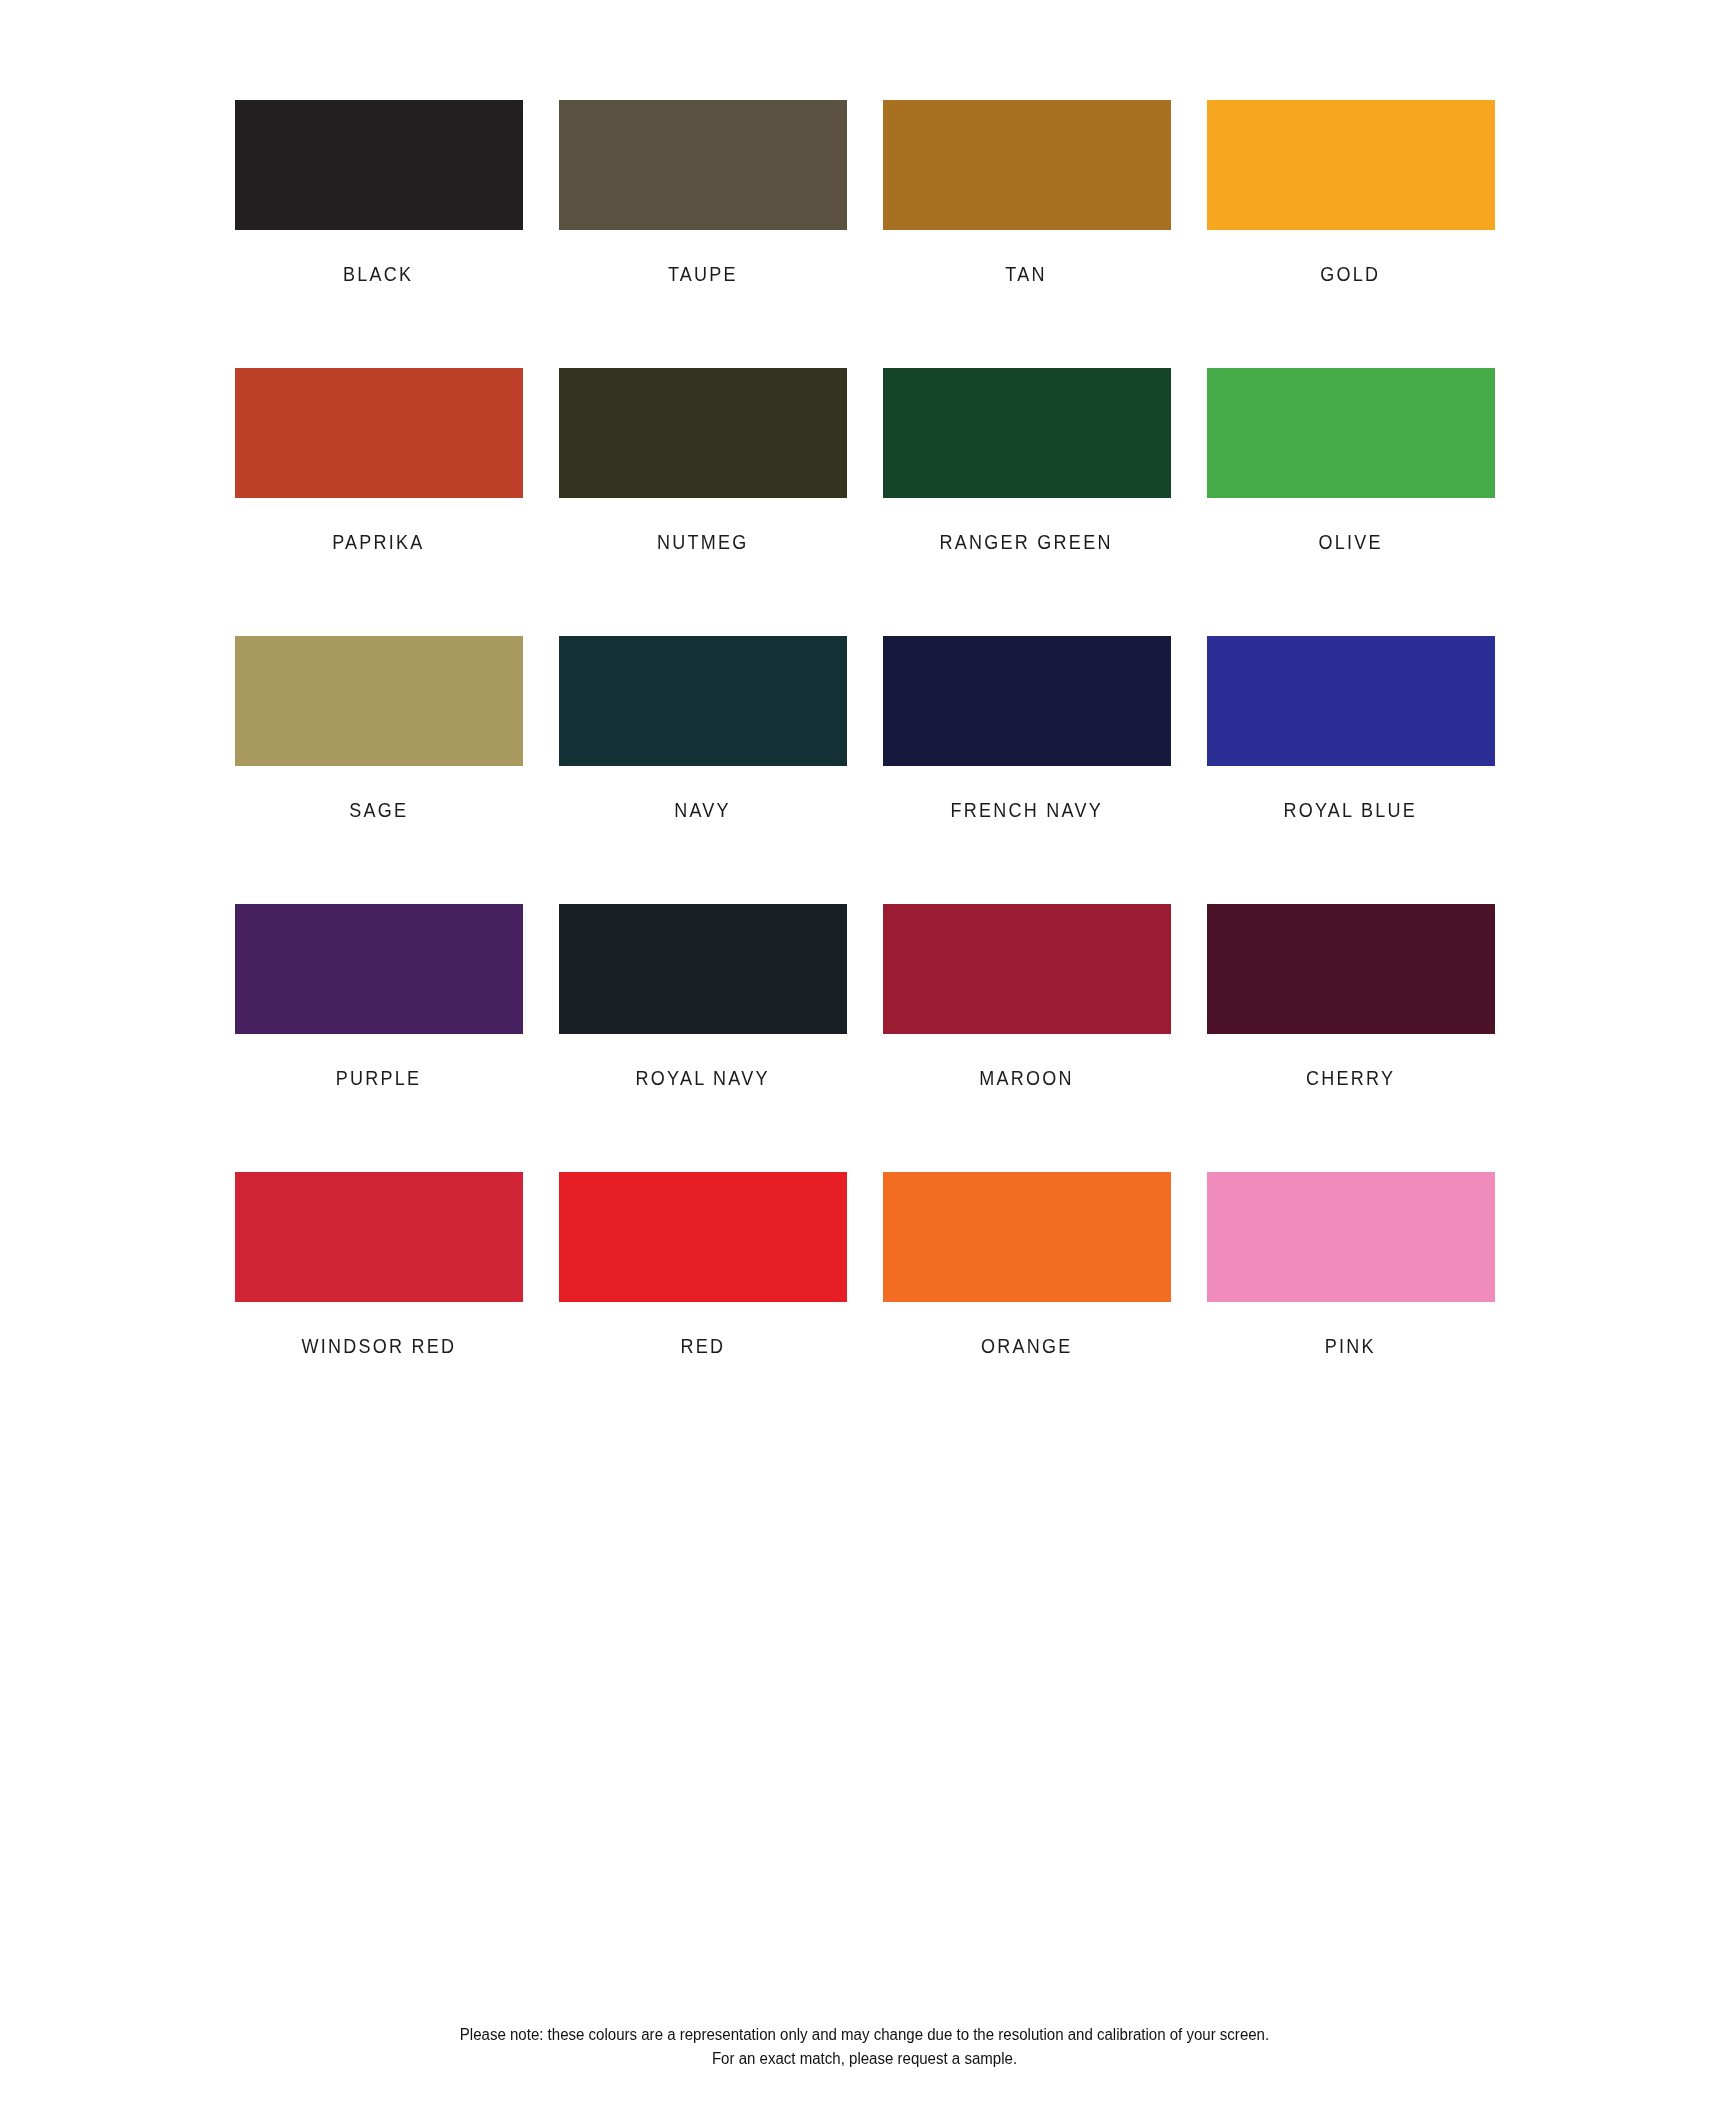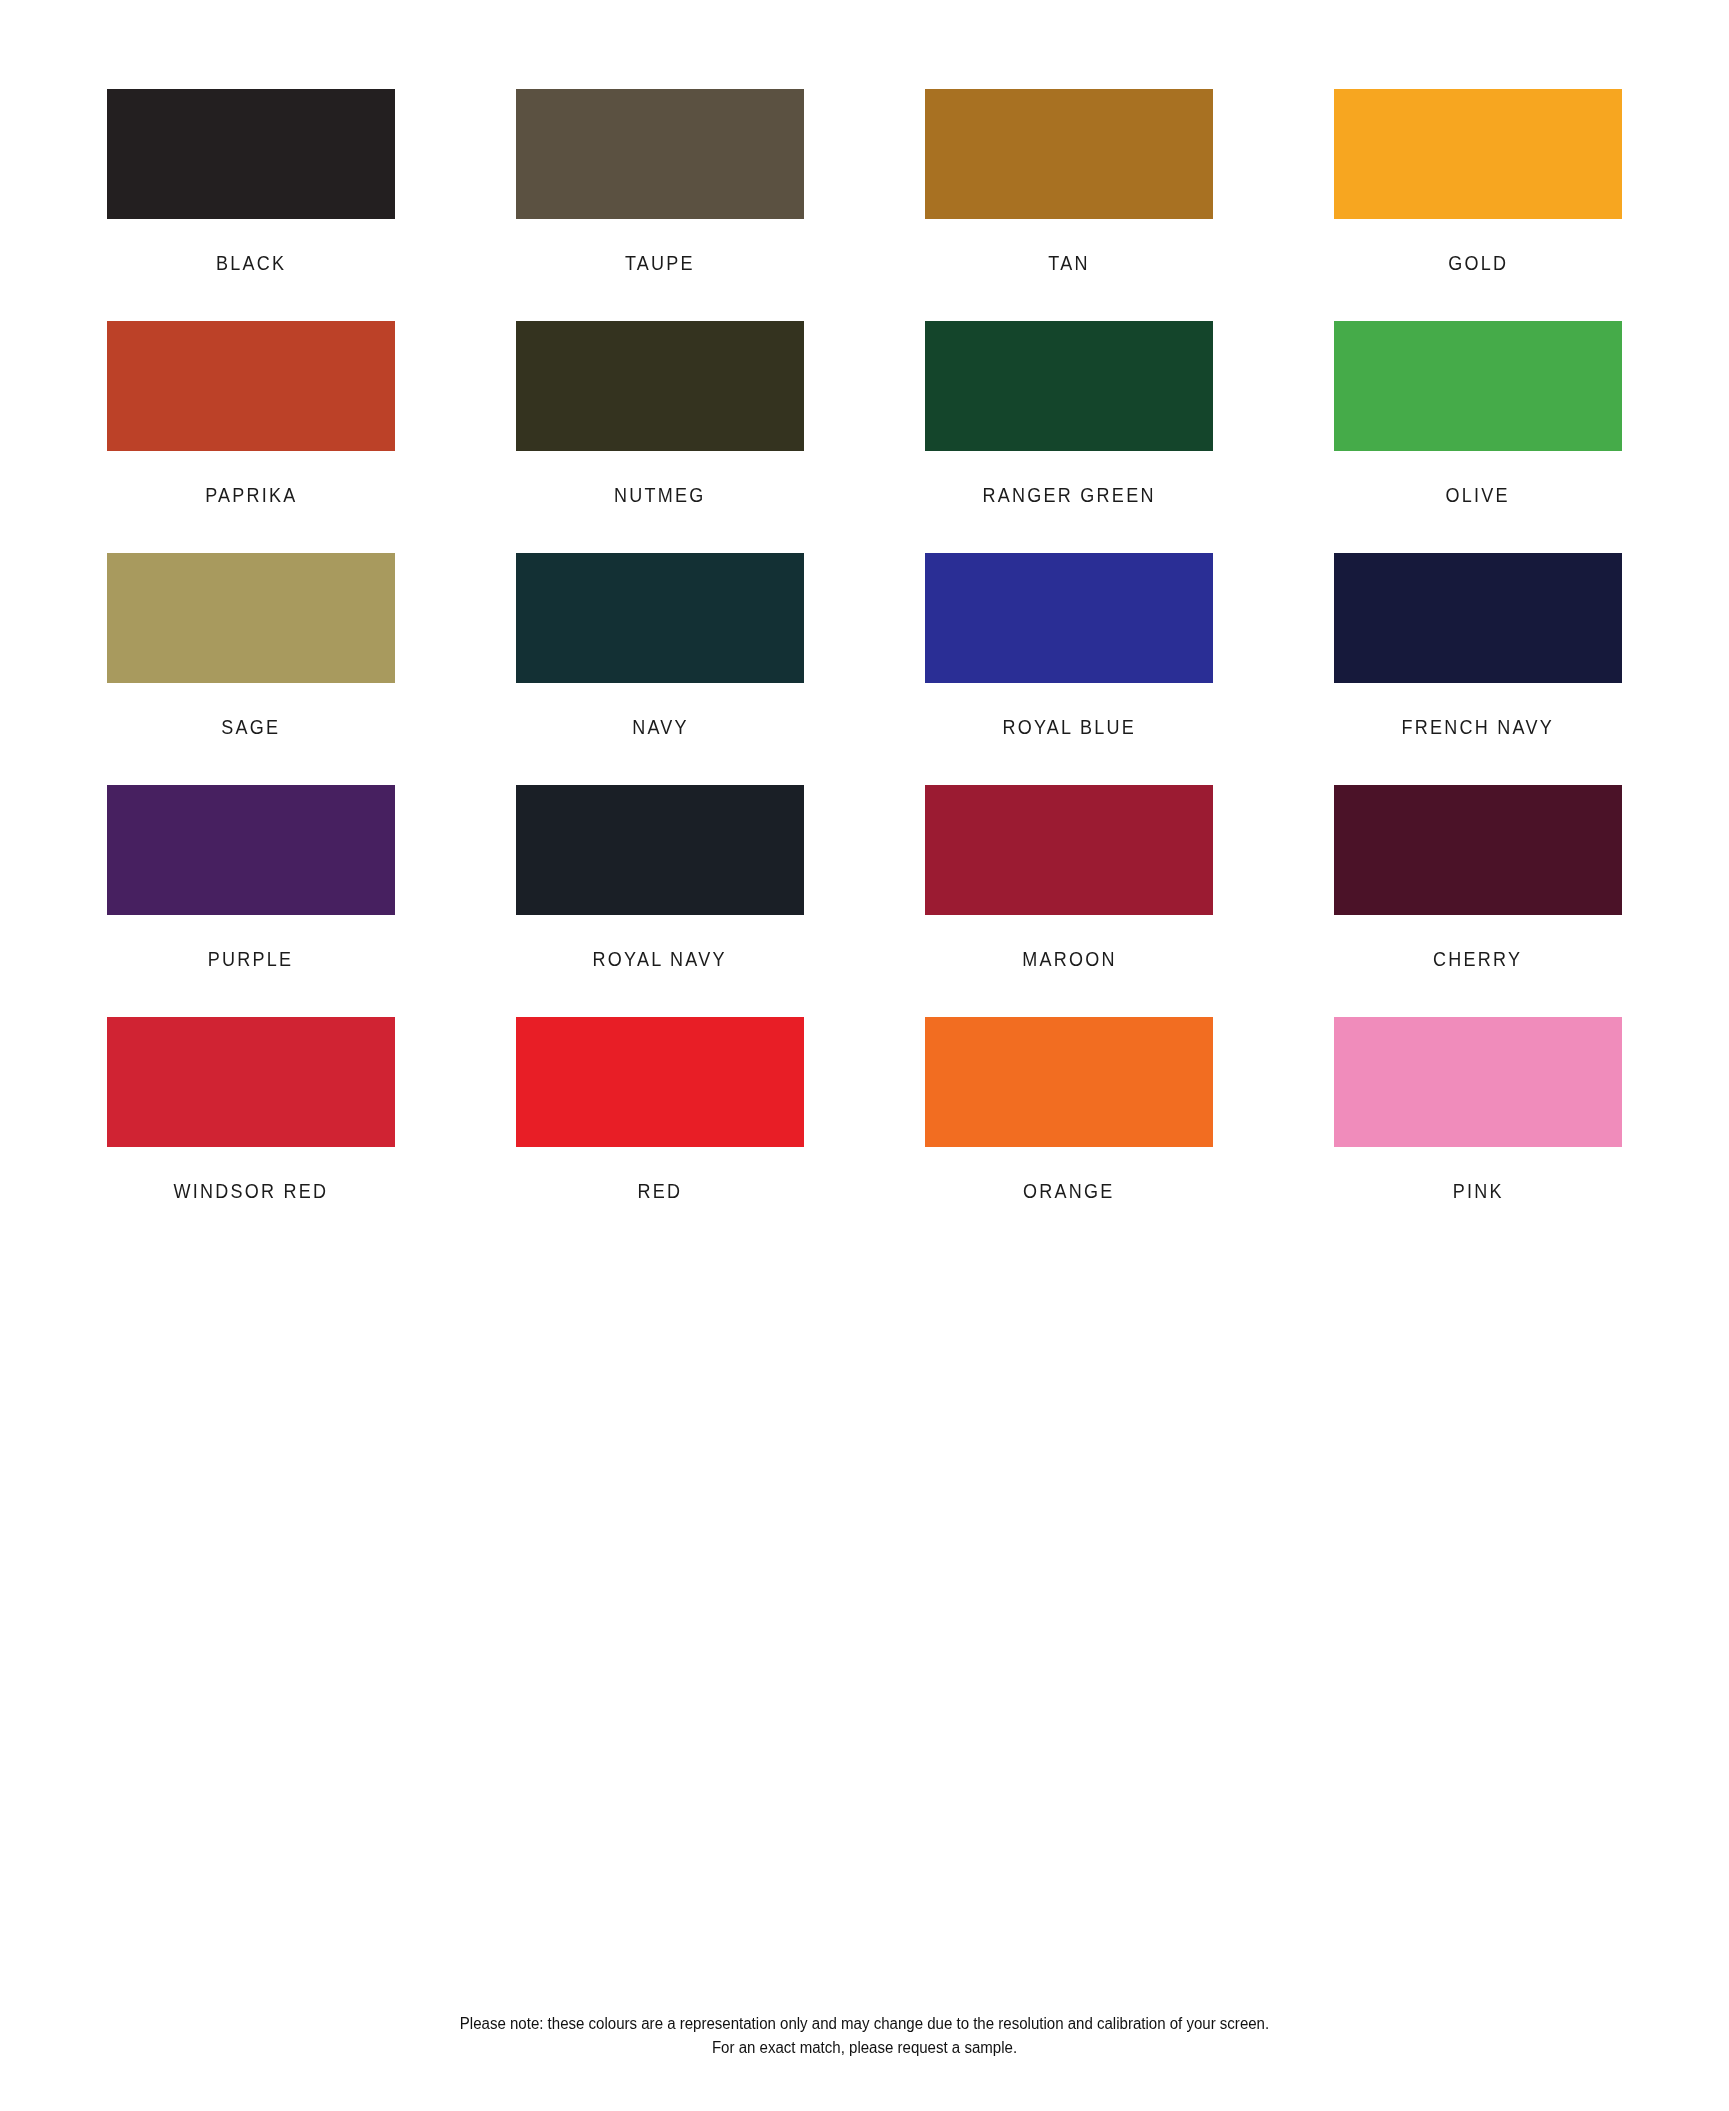--- a/index.html
+++ b/index.html
@@ -18,27 +18,28 @@
   .page {
     width: 1729px;
     height: 2112px;
     position: relative;
     box-sizing: border-box;
     padding: 0;
     background: #ffffff;
   }
 
   .swatch-grid {
-    margin: 0;
+    margin: 11px;
     padding: 89px 0 0 0;
     display: grid;
     grid-template-columns: repeat(4, 288px);
     column-gap: 121px;
     row-gap: 0;
     justify-content: center;
+    gap: 36px;
   }
 
   .swatch-cell {
     width: 288px;
     margin-bottom: 48px;
     display: flex;
     flex-direction: column;
     align-items: center;
   }
 
@@ -119,26 +120,26 @@
       </div>
       <div class="swatch-cell">
         <div class="swatch-chip" style="background-color: rgb(168, 154, 94);"></div>
         <div class="swatch-label">SAGE</div>
       </div>
       <div class="swatch-cell">
         <div class="swatch-chip" style="background-color: rgb(19, 48, 52);"></div>
         <div class="swatch-label">NAVY</div>
       </div>
       <div class="swatch-cell">
+        <div class="swatch-chip" style="background-color: rgb(22, 25, 59);"></div>
+        <div class="swatch-label">FRENCH NAVY</div>
+      </div>
+      <div class="swatch-cell">
         <div class="swatch-chip" style="background-color: rgb(42, 46, 149);"></div>
         <div class="swatch-label">ROYAL BLUE</div>
-      </div>
-      <div class="swatch-cell">
-        <div class="swatch-chip" style="background-color: rgb(22, 25, 59);"></div>
-        <div class="swatch-label">FRENCH NAVY</div>
       </div>
       <div class="swatch-cell">
         <div class="swatch-chip" style="background-color: rgb(71, 32, 96);"></div>
         <div class="swatch-label">PURPLE</div>
       </div>
       <div class="swatch-cell">
         <div class="swatch-chip" style="background-color: rgb(26, 31, 38);"></div>
         <div class="swatch-label">ROYAL NAVY</div>
       </div>
       <div class="swatch-cell">

